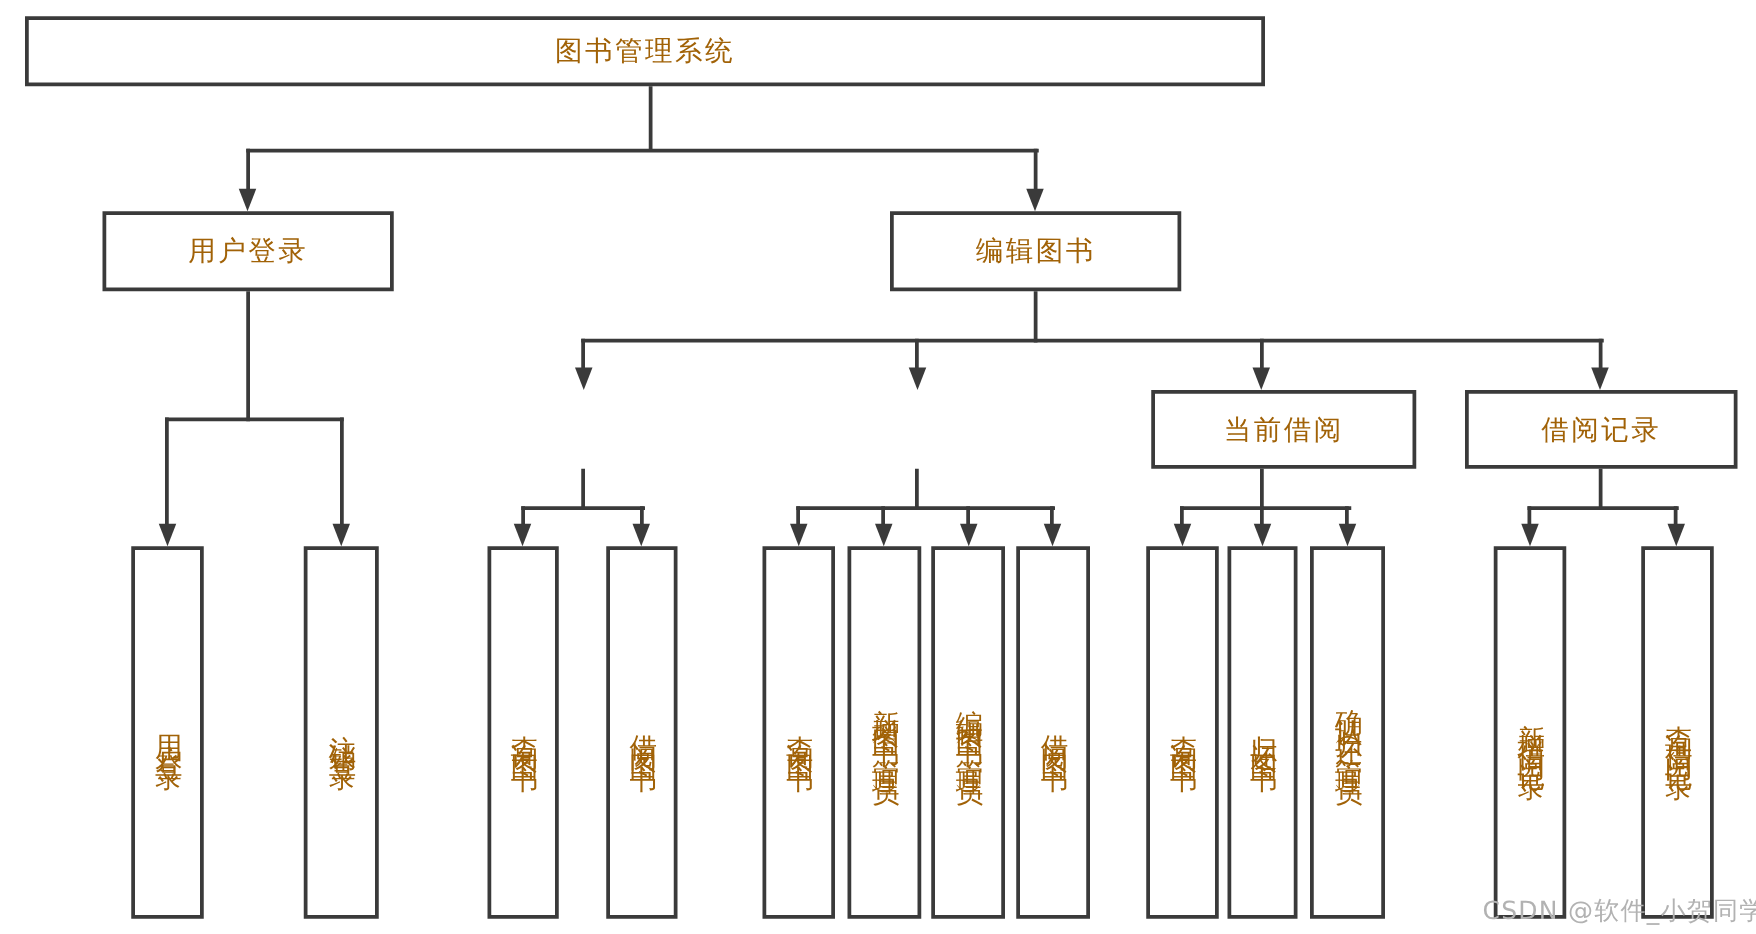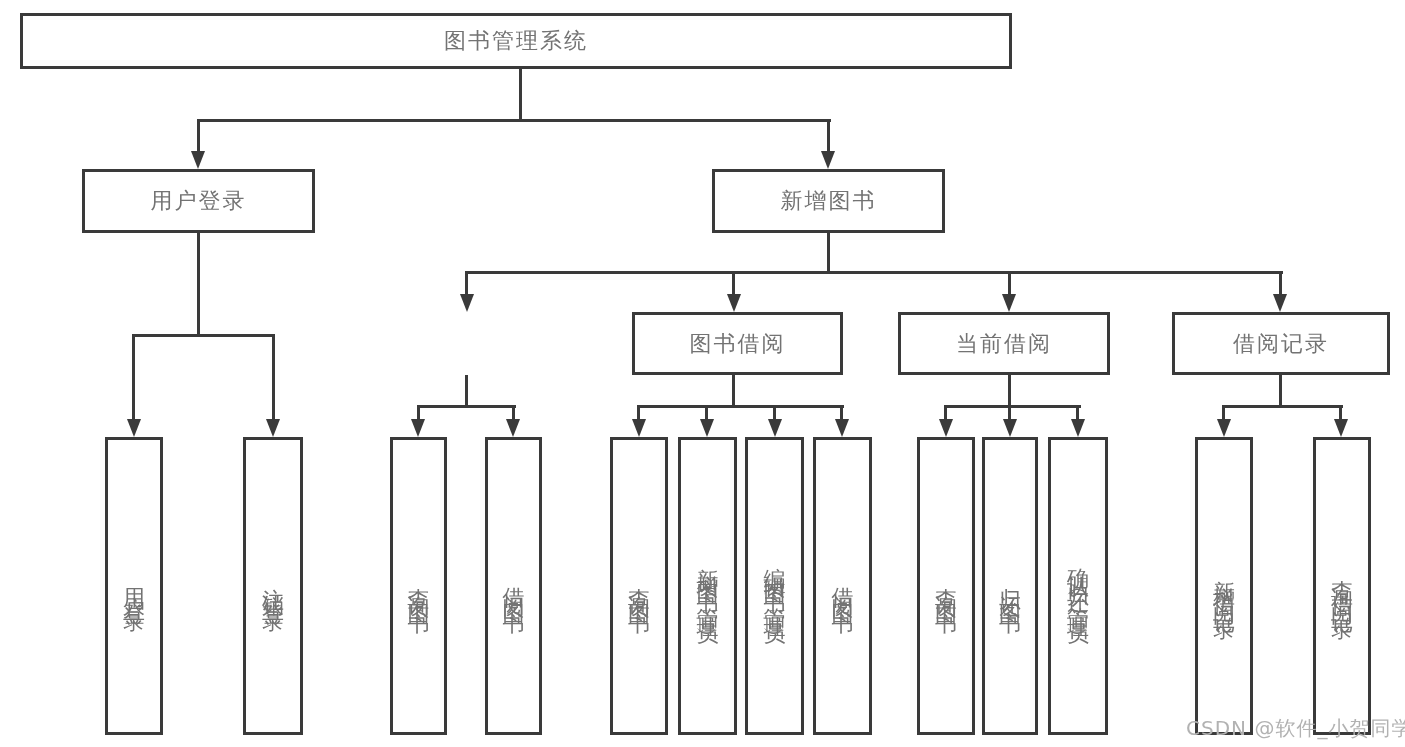--- a/index.html
+++ b/index.html
@@ -11,21 +11,21 @@
     overflow:hidden;
   }
   .box{
     position:absolute;
     box-sizing:border-box;
     border:3px solid #3a3a3a;
     background:#ffffff;
     display:flex;
     align-items:center;
     justify-content:center;
-    color:#737373;
+    color:#a16207;
     font-size:22px;
   }
   .box .lbl{white-space:nowrap;letter-spacing:2px;}
   .leaf .lbl{
     writing-mode:vertical-rl;
     text-orientation:mixed;
     letter-spacing:8px;
     line-height:1;
     white-space:nowrap;
   }
@@ -53,27 +53,24 @@
 <div id="canvas">
 
   <div class="box" style="left:20px;top:13px;width:992px;height:56px;">
     <span class="lbl">图书管理系统</span>
   </div>
 
   <div class="box" style="left:82px;top:169px;width:233px;height:64px;">
     <span class="lbl">用户登录</span>
   </div>
   <div class="box" style="left:712px;top:169px;width:233px;height:64px;">
-    <span class="lbl">新增图书</span>
+    <span class="lbl">编辑图书</span>
   </div>
 
-  <div class="box" style="left:632px;top:312px;width:211px;height:63px;">
-    <span class="lbl">图书借阅</span>
-  </div>
-  <div class="box" style="left:898px;top:312px;width:212px;height:63px;">
+  <div class="box" style="left:921px;top:312px;width:212px;height:63px;">
     <span class="lbl">当前借阅</span>
   </div>
   <div class="box" style="left:1172px;top:312px;width:218px;height:63px;">
     <span class="lbl">借阅记录</span>
   </div>
 
   <div class="box leaf" style="left:105px;top:437px;width:58px;height:298px;">
     <span class="lbl">用户登录</span>
   </div>
   <div class="box leaf" style="left:243px;top:437px;width:60px;height:298px;">

